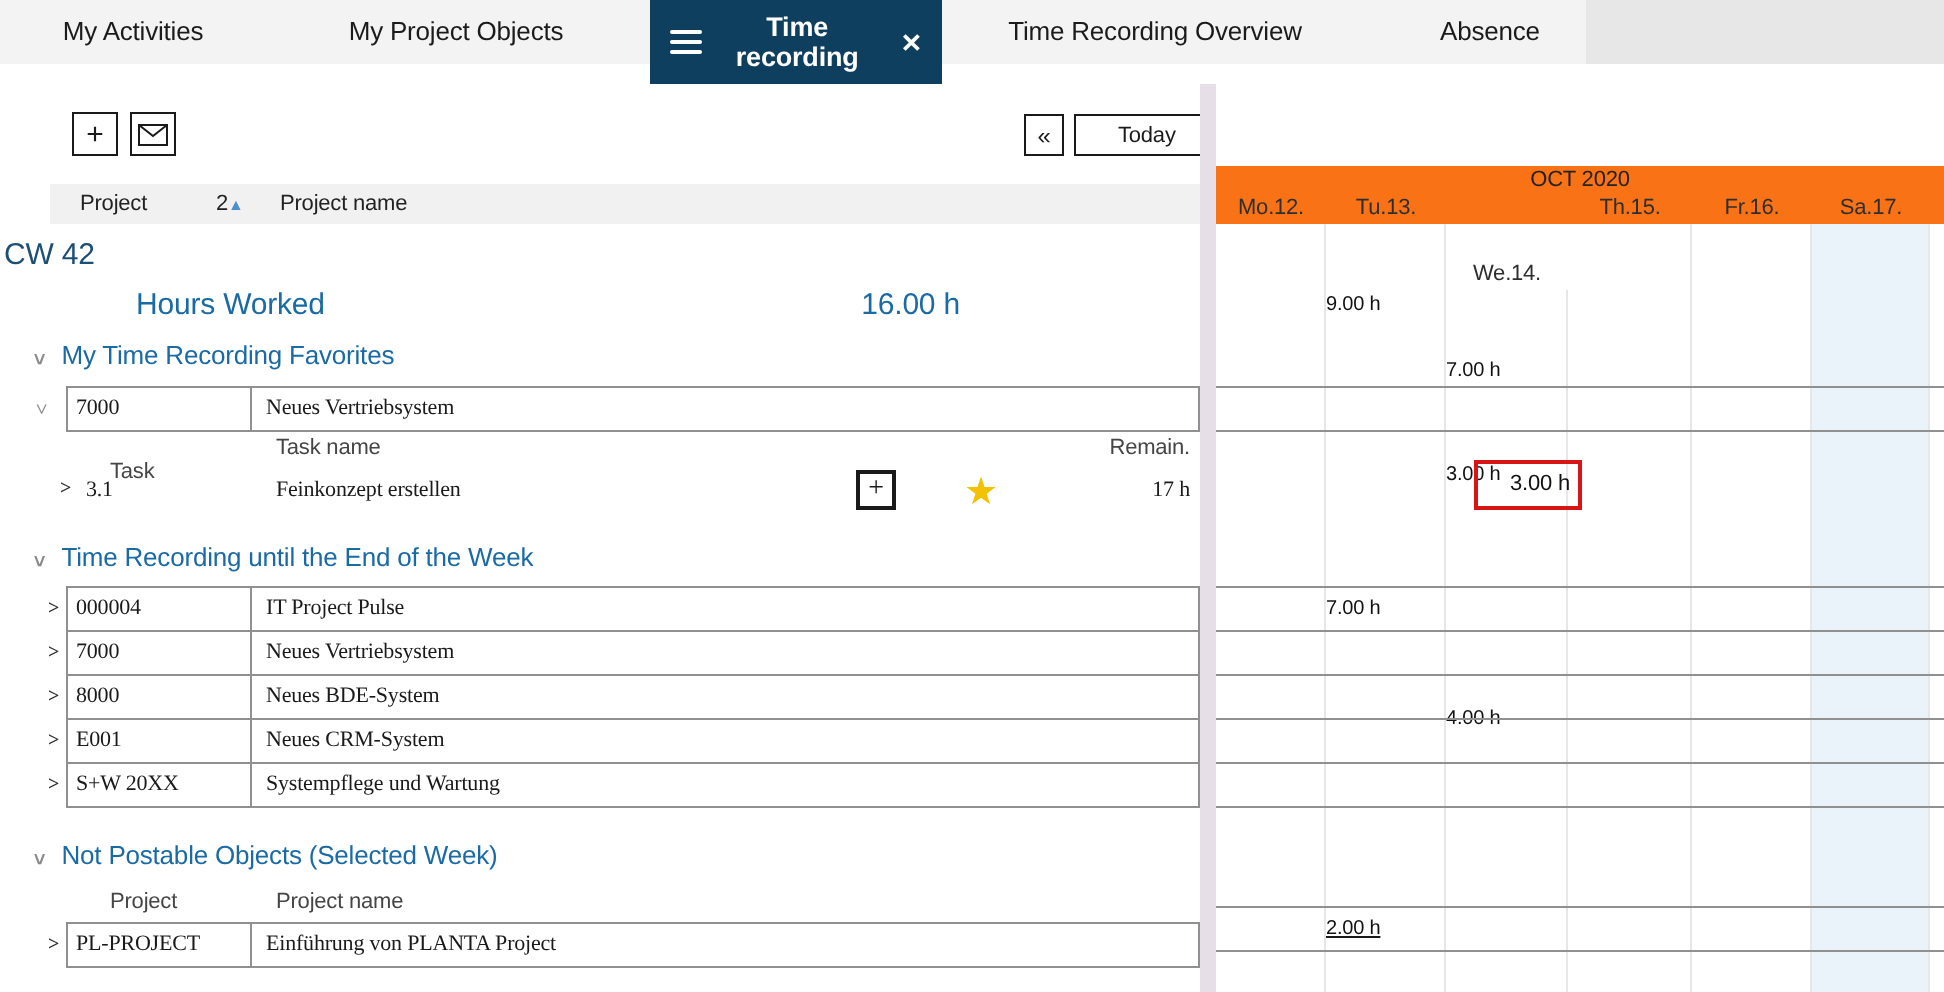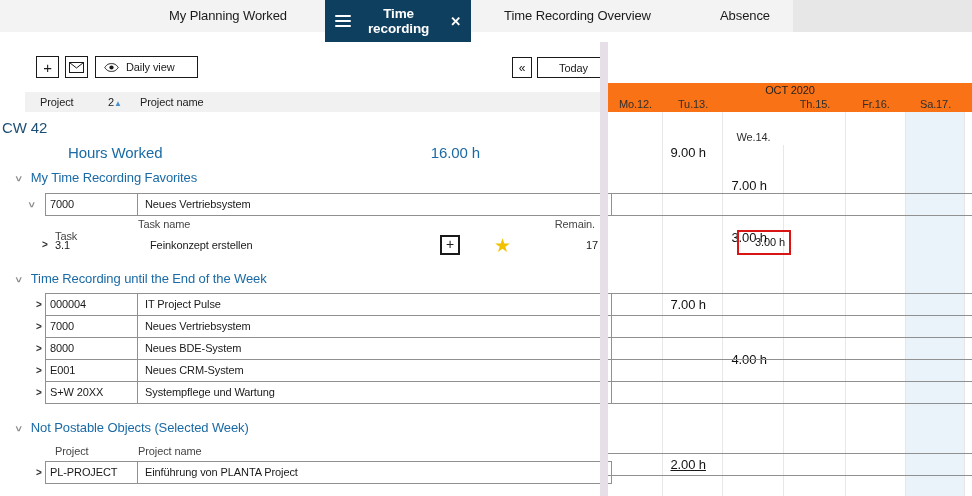--- a/index.html
+++ b/index.html
@@ -29,25 +29,25 @@
   
   .w0{width:55px;} .w1{width:60px;} .w2{width:61px;margin-top:33px;} .w3{width:62px;} .w4{width:60px;} .w5{width:59px;} .w6{flex:1;}
   
   .stripes{position:absolute;left:608px;top:112px;width:364px;height:384px;display:flex;z-index:1;}
   .stripes div{box-sizing:border-box;border-right:1px solid #e7e7e7;}
   .stripes .weekend{background:#eaf3fa;}
   
   .gridrow{position:absolute;left:608px;width:364px;height:23px;display:flex;box-sizing:border-box;z-index:5;
            border-top:1px solid #909090;border-bottom:1px solid #909090;}
   .gridrow.nob{border:none;}
-  .gc{box-sizing:border-box;text-align:right;padding-right:17px;font-size:13px;line-height:21px;color:#111;}
+  .gc{box-sizing:border-box;text-align:left;padding-right:17px;font-size:10px;line-height:21px;color:#111;}
   
   .lheader{position:absolute;left:25px;top:92px;width:575px;height:20px;background:#f1f1f1;font-size:11px;line-height:20px;color:#222;}
   
-  .lrow{position:absolute;left:12px;width:500px;height:23px;z-index:5;}
+  .lrow{position:absolute;left:0;width:500px;height:23px;z-index:5;font-family:Liberation Serif, serif;}
   .ccode{position:absolute;left:33px;top:0;width:93px;height:23px;border:1px solid #909090;box-sizing:border-box;
          background:#fff;font-size:11px;line-height:21px;padding-left:4px;}
   .cname{position:absolute;left:125px;top:0;width:475px;height:23px;border:1px solid #909090;box-sizing:border-box;
          background:#fff;font-size:11px;line-height:21px;padding-left:7px;}
   .rowchev{position:absolute;left:24px;top:0;height:23px;line-height:23px;font-size:10px;font-weight:700;color:#333;}
   .section{position:absolute;font-size:13px;color:#1a6aa5;}
   .chevdn{display:inline-block;transform:rotate(90deg);color:#8a8a8a;font-size:10px;font-weight:700;margin-right:9px;}
   .subhead{position:absolute;font-size:11px;color:#454545;}
   .bluebig{font-size:15px;color:#1a6aa5;}
   .redbox{position:absolute;left:737px;top:230px;width:54px;height:25px;border:2px solid #d81414;box-sizing:border-box;
@@ -55,21 +55,22 @@
   .star{color:#f2c100;font-size:19px;}
   svg{display:block;}
 </style>
 </head>
 <body>
 
 <div id="app">
 
   <div class="tabbar">
     <div class="tabbar-right"></div>
-    <div class="tab" style="left:133px;width:190px;">My Planning Worked</div>
+    <div class="tab" style="left:0;width:133px;">My Activities</div>
+    <div class="tab" style="left:133px;width:190px;">My Project Objects</div>
     <div class="tab" style="left:690px;width:110px;">Absence</div>
     <div class="tab" style="left:480px;width:195px;">Time Recording Overview</div>
   </div>
   <div class="tab-active">
     <span class="burger">
         <i></i>
         <i></i>
         <i></i>
       </span>
     <span class="lbl">Time recording</span>
@@ -80,29 +81,20 @@
     <span>+</span>
   </div>
   <div class="tbtn" style="left:65px;width:23px;">
     <span>
       <svg width="15" height="11" viewBox="0 0 15 11">
           <rect x="0.5" y="0.5" width="14" height="10" fill="none" stroke="#1a1a1a"></rect>
           <path d="M0.5,0.5 L7.5,6 L14.5,0.5" fill="none" stroke="#1a1a1a"></path>
         </svg>
     </span>
   </div>
-  <div class="tbtn" style="left:95px;width:103px;justify-content:flex-start;padding-left:8px;gap:7px;font-size:11px;">
-    <span>
-      <svg width="15" height="9" viewBox="0 0 15 9">
-          <path d="M0.8,4.5 C3,1 5.4,0.6 7.5,0.6 C9.6,0.6 12,1 14.2,4.5 C12,8 9.6,8.4 7.5,8.4 C5.4,8.4 3,8 0.8,4.5 Z" fill="none" stroke="#1a1a1a"></path>
-          <circle cx="7.5" cy="4.5" r="2.1" fill="#1a1a1a"></circle>
-        </svg>
-    </span>
-    <span>Daily view</span>
-  </div>
   <div class="tbtn" style="left:512px;width:20px;top:57px;height:21px;font-size:12px;">
     <span>«</span>
   </div>
   <div class="tbtn" style="left:537px;width:64px;top:57px;height:21px;justify-content:flex-start;padding-left:21px;font-size:11px;">
     <span>Today</span>
   </div>
 
   <div class="octband">OCT 2020</div>
   <div class="dayrow">
     <span class="w0">Mo.12.</span>

